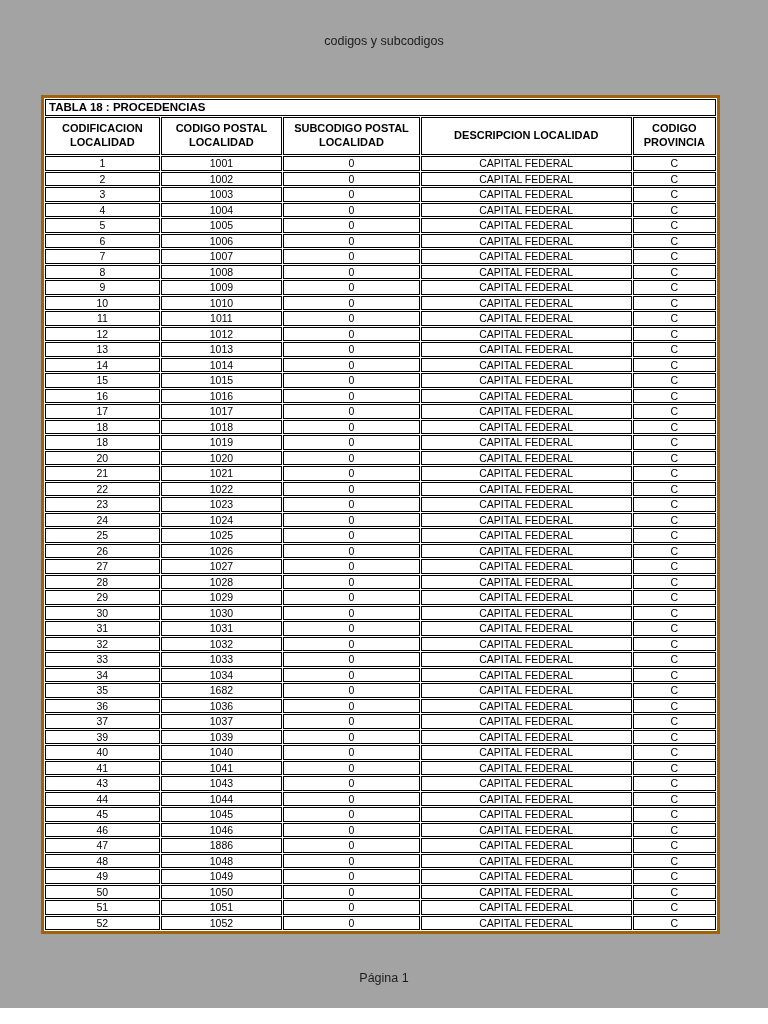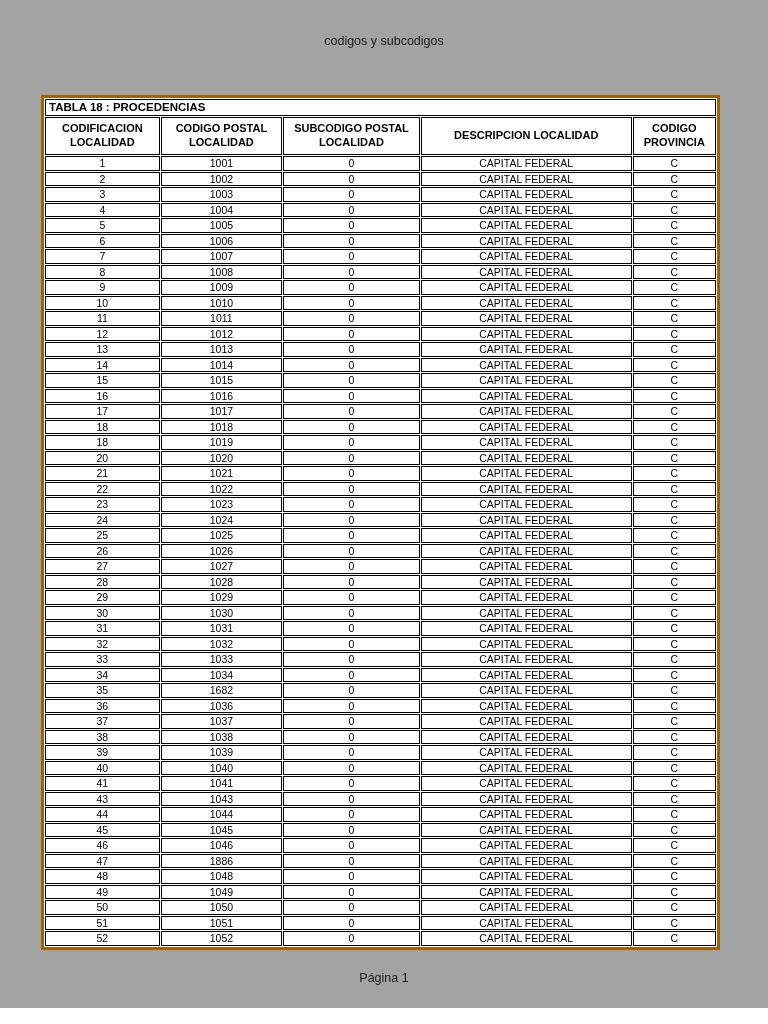--- a/index.html
+++ b/index.html
@@ -364,27 +364,20 @@
           <td>C</td>
         </tr>
         <tr>
           <td>37</td>
           <td>1037</td>
           <td>0</td>
           <td>CAPITAL FEDERAL</td>
           <td>C</td>
         </tr>
         <tr>
-          <td>38</td>
-          <td>1038</td>
-          <td>0</td>
-          <td>CAPITAL FEDERAL</td>
-          <td>C</td>
-        </tr>
-        <tr>
           <td>39</td>
           <td>1039</td>
           <td>0</td>
           <td>CAPITAL FEDERAL</td>
           <td>C</td>
         </tr>
         <tr>
           <td>40</td>
           <td>1040</td>
           <td>0</td>

